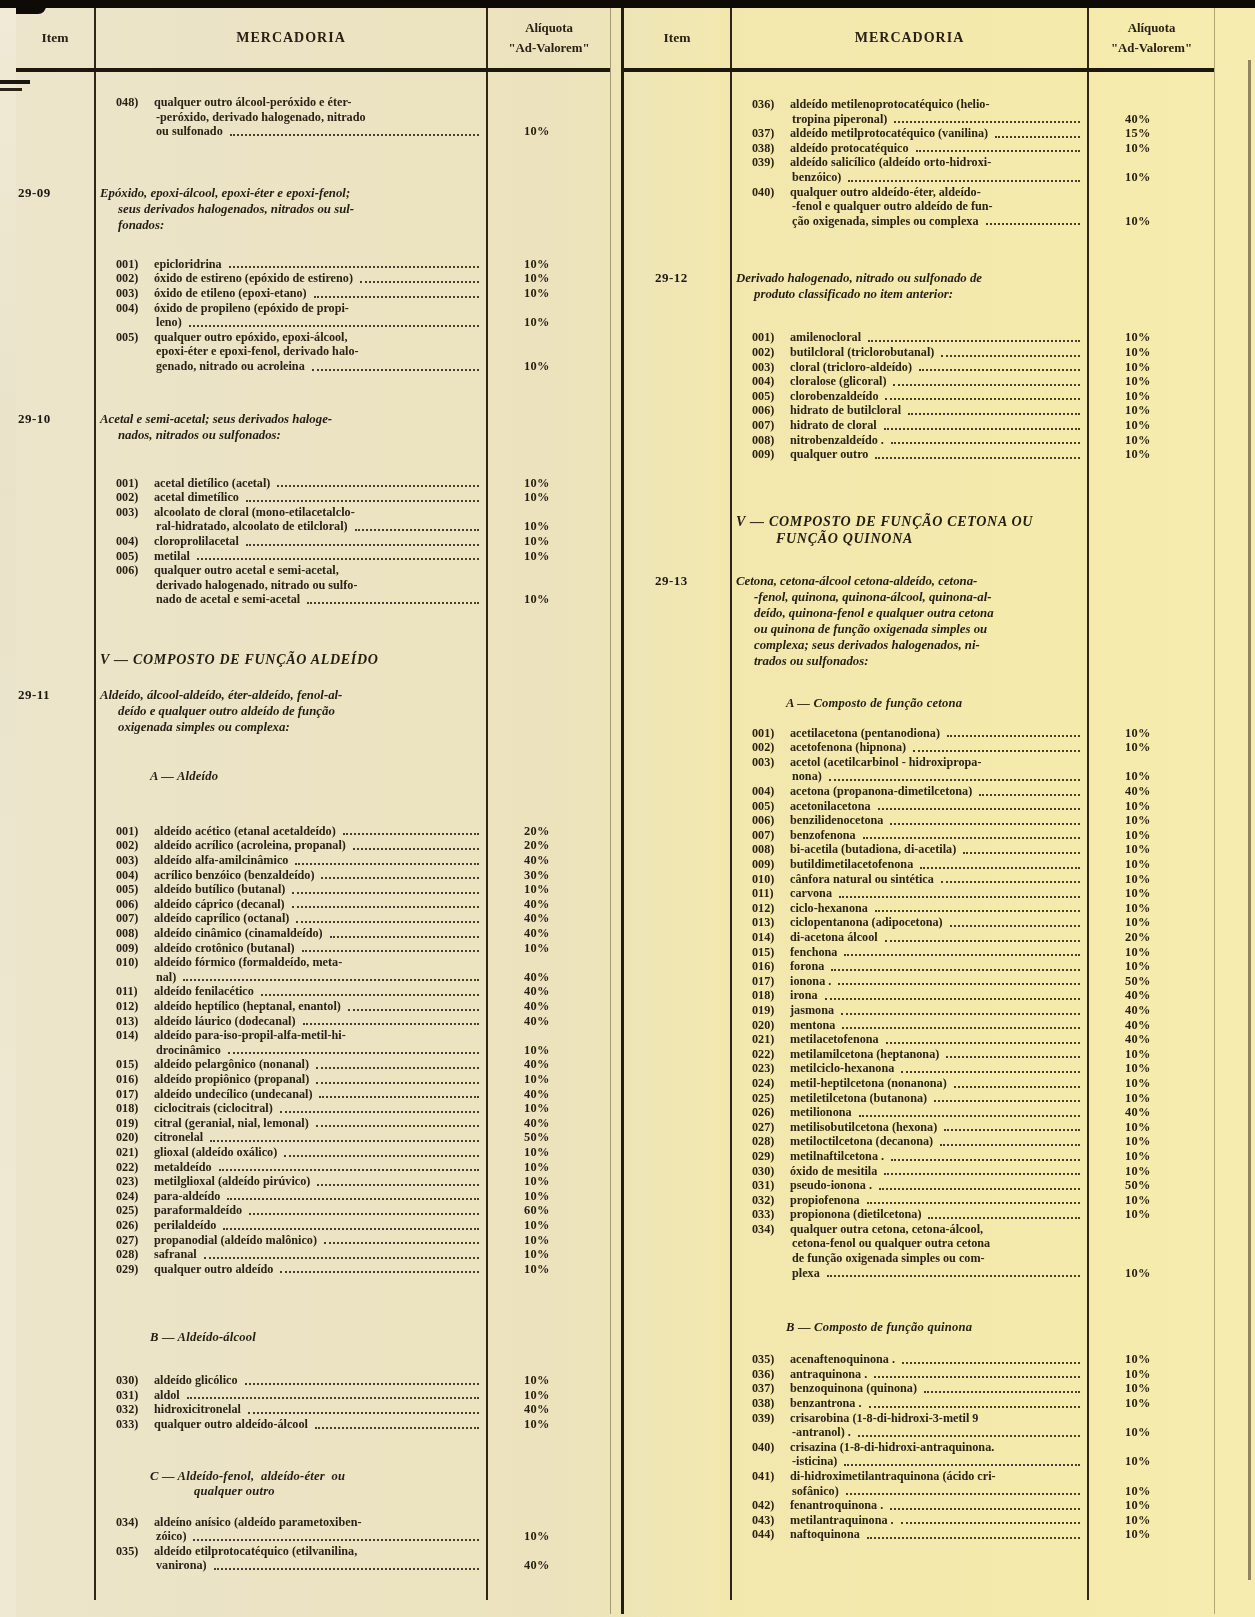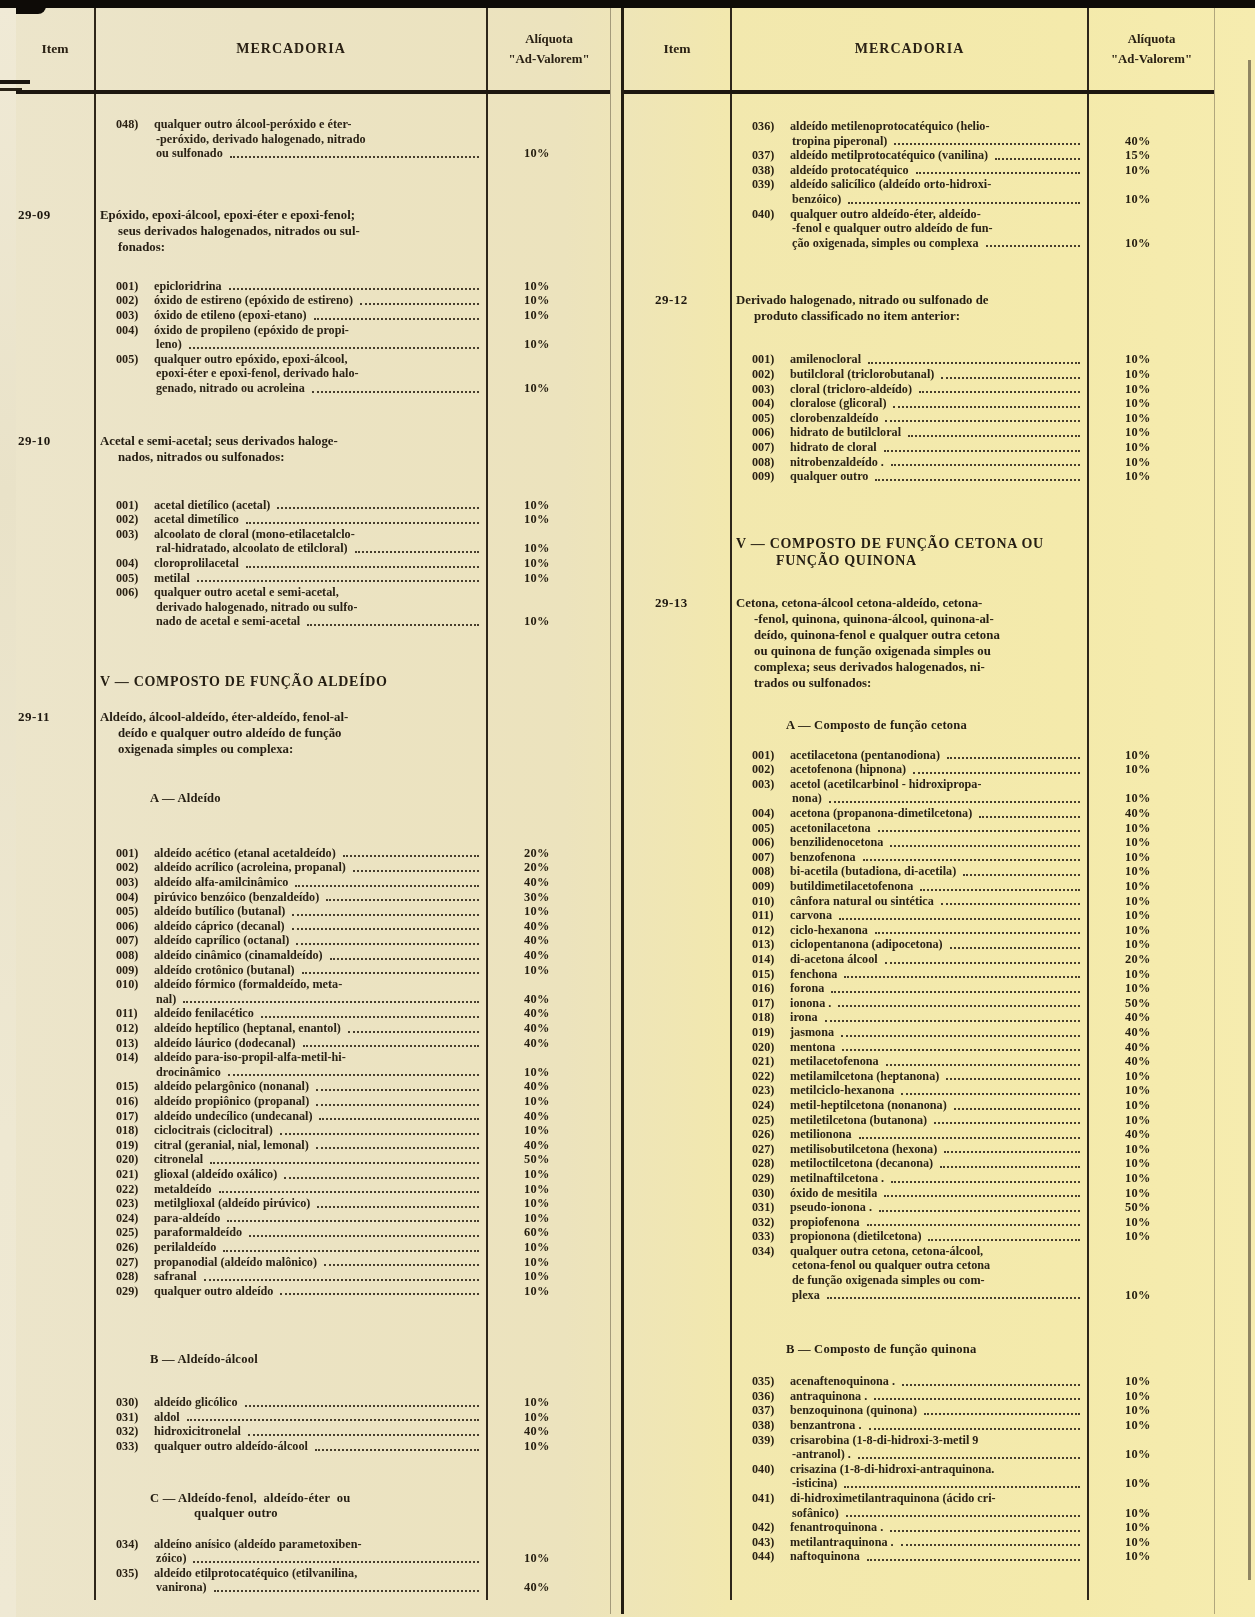--- a/index.html
+++ b/index.html
@@ -24,34 +24,34 @@
 
   .cols{position:absolute;top:8px;left:16px;display:flex;}
   .pcol{position:relative;height:1606px;box-sizing:border-box;}
   .pcol-left{width:595px;--itemw:78px;--ratew:122px;--itempad:2px;margin-right:10px;border-right:1px solid rgba(74,64,46,.45);}
   .pcol-right{width:594px;--itemw:106px;--ratew:125px;--itempad:31px;border-left:3px solid #241d12;border-right:1px solid rgba(107,97,74,.5);}
 
   .vrule{position:absolute;top:0;bottom:14px;width:2px;background:#2e261a;}
   .vrule-item{left:var(--itemw);}
   .vrule-rate{right:var(--ratew);}
 
-  .col-header{position:relative;display:flex;height:86px;border-bottom:4px solid #1d1710;box-sizing:border-box;}
+  .col-header{position:relative;display:flex;height:64px;border-bottom:4px solid #1d1710;box-sizing:border-box;}
   .h-item{width:var(--itemw);display:flex;align-items:center;justify-content:center;font-weight:700;font-size:13.5px;}
   .h-merc{flex:1;display:flex;align-items:center;justify-content:center;font-weight:700;font-size:14px;letter-spacing:1px;border-radius:12px;}
   .h-rate{width:var(--ratew);display:flex;flex-direction:column;align-items:center;justify-content:center;font-weight:700;font-size:12.8px;line-height:20px;}
 
   .col-body{position:relative;}
   .gap{width:100%;}
   .row{display:flex;align-items:stretch;}
   .c-item{width:var(--itemw);box-sizing:border-box;padding-left:var(--itempad);}
   .c-merc{flex:1;box-sizing:border-box;padding-right:5px;min-width:0;}
   .c-rate{width:var(--ratew);box-sizing:border-box;padding-left:36px;display:flex;align-items:flex-end;}
 
   .item-no{font-weight:700;font-size:13px;line-height:16px;letter-spacing:.5px;color:#1e1810;}
-  .hline{font-weight:700;font-size:12.8px;line-height:16px;padding-left:6px;white-space:pre;color:#241d12;}
+  .hline{font-weight:700;font-size:12.8px;line-height:16px;padding-left:6px;white-space:pre;color:#241d12;font-style:italic;}
   .hline.cont{padding-left:24px;}
   .row.section .hline{font-size:14px;line-height:17px;letter-spacing:.7px;}
   .row.section .hline.cont{padding-left:46px;}
   .row.sub .hline{font-size:12.6px;line-height:15px;padding-left:56px;letter-spacing:.2px;}
   .row.sub .hline.cont{padding-left:100px;}
 
   .line{display:flex;align-items:baseline;line-height:14.6px;height:14.6px;font-size:12.2px;font-weight:700;white-space:pre;}
   .line.cont{padding-left:60px;}
   .code{display:inline-block;width:36px;margin-left:22px;font-weight:700;flex:none;}
   .txt{margin-left:2px;color:#2b2316;flex:0 1 auto;overflow:hidden;}
@@ -277,21 +277,21 @@
             <div class="c-merc">
               <div class="line"><span class="code">003)</span><span class="txt">aldeído alfa-amilcinâmico</span><span class="leader"></span></div>
             </div>
             <div class="c-rate">
               <span class="rate">40%</span>
             </div>
           </div>
           <div class="row entry">
             <div class="c-item"></div>
             <div class="c-merc">
-              <div class="line"><span class="code">004)</span><span class="txt">pirúvico benzóico (benzaldeído)</span><span class="leader"></span></div>
+              <div class="line"><span class="code">004)</span><span class="txt">acrílico benzóico (benzaldeído)</span><span class="leader"></span></div>
             </div>
             <div class="c-rate">
               <span class="rate">30%</span>
             </div>
           </div>
           <div class="row entry">
             <div class="c-item"></div>
             <div class="c-merc">
               <div class="line"><span class="code">005)</span><span class="txt">aldeído butílico (butanal)</span><span class="leader"></span></div>
             </div>

